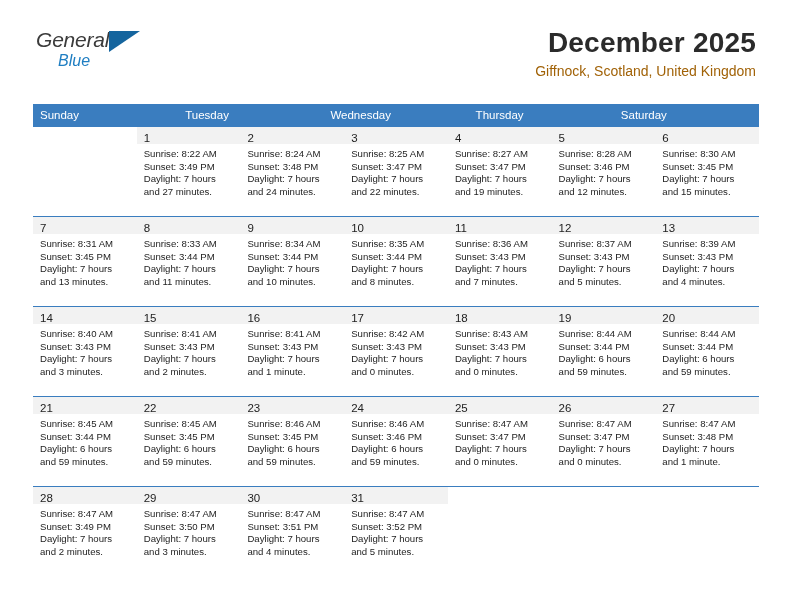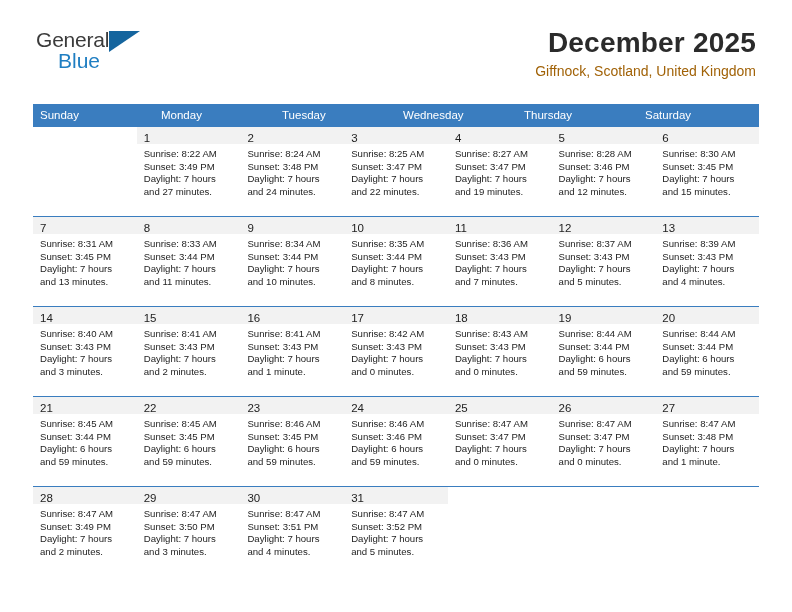--- a/index.html
+++ b/index.html
@@ -32,30 +32,31 @@
     display: flex;
     align-items: flex-start;
     justify-content: space-between;
   }
   .logo {
     position: relative;
     width: 120px;
     height: 56px;
     flex: none;
     padding-top: 2px;
+    font-style: italic;
   }
   .logo-general {
     font-size: 21px;
     color: #3b3b3b;
     letter-spacing: -0.2px;
     line-height: 24px;
     display: block;
   }
   .logo-blue {
-    font-size: 21px;
+    font-size: 16px;
     color: #1f7ec2;
     line-height: 22px;
     display: block;
     margin-left: 22px;
     margin-top: -2px;
   }
   .logo-tri {
     position: absolute;
     left: 73px;
     top: 5px;
@@ -157,21 +158,20 @@
       <div class="cal-title">December 2025</div>
       <div class="cal-subtitle">Giffnock, Scotland, United Kingdom</div>
     </div>
 
   </div>
 
   <div class="calendar">
 
     <div class="week-head">
       <div class="hcell">Sunday</div>
-      <div class="hcell">Monday</div>
       <div class="hcell">Tuesday</div>
       <div class="hcell">Wednesday</div>
       <div class="hcell">Thursday</div>
       <div class="hcell">Saturday</div>
     </div>
 
     <div id="weeks-container">
         <div class="week">
           <div class="daycell empty">
             <div class="daynum-band"><span class="daynum"></span></div>

